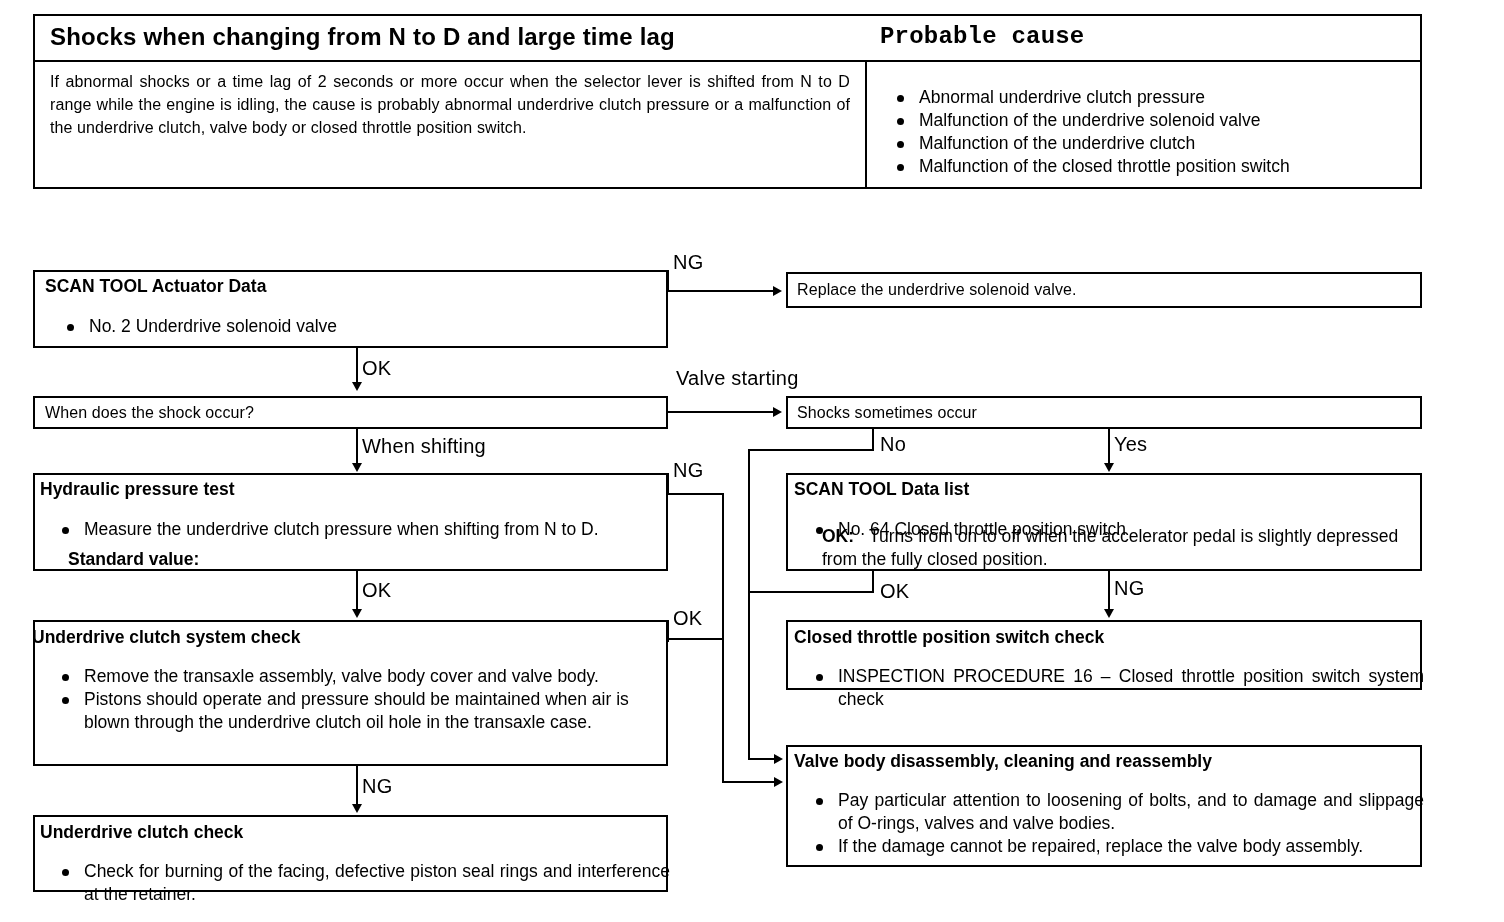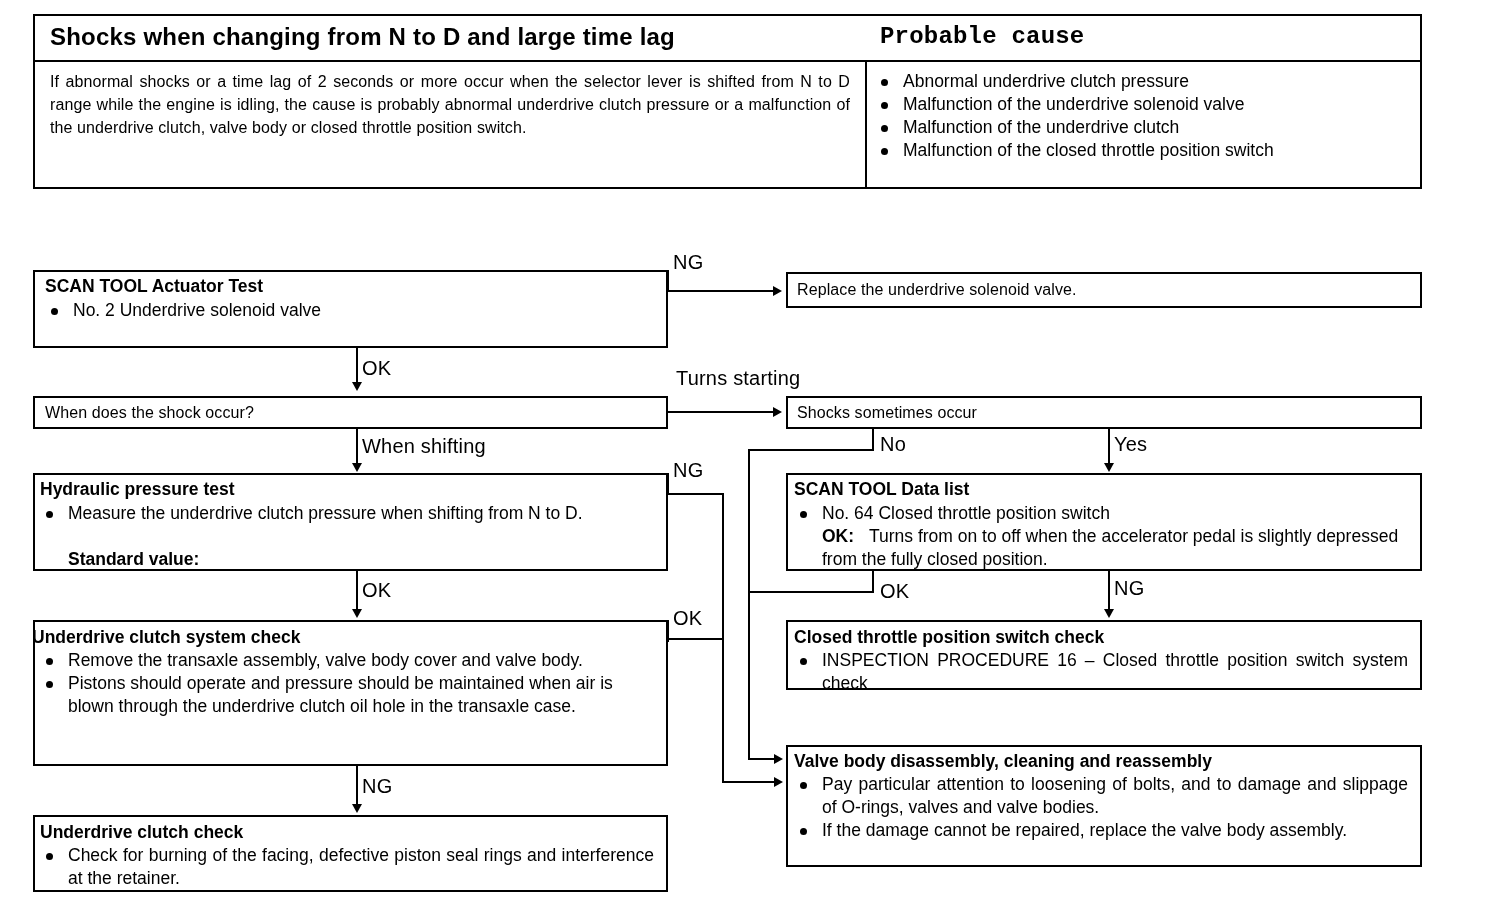--- a/index.html
+++ b/index.html
@@ -73,21 +73,21 @@
   .ttl{
     font-size:17.5px;
     font-weight:bold;
     line-height:23px;
   }
   .just{text-align:justify;text-justify:inter-word;}
 
   
   ul.bl{
     list-style:none;
-    margin:0;
+    margin:16px;
     padding:0;
   }
   ul.bl > li{
     position:relative;
     padding-left:28px;
     margin:0;
     font-size:17.5px;
     line-height:23px;
   }
   ul.bl > li::before{
@@ -124,21 +124,21 @@
   <div class="body-txt just" style="left:50px;top:70px;width:800px;">If abnormal shocks or a time lag of 2 seconds or more occur when the selector lever is shifted from N to D range while the engine is idling, the cause is probably abnormal underdrive clutch pressure or a malfunction of the underdrive clutch, valve body or closed throttle position switch.</div>
 
   <ul class="bl" style="position:absolute;left:875px;top:70px;width:540px;">
     <li>Abnormal underdrive clutch pressure</li>
     <li>Malfunction of the underdrive solenoid valve</li>
     <li>Malfunction of the underdrive clutch</li>
     <li>Malfunction of the closed throttle position switch</li>
   </ul>
 
   <div class="box" style="left:33px;top:270px;width:635px;height:78px;"></div>
-  <div class="ttl" style="position:absolute;left:45px;top:275px;">SCAN TOOL Actuator Test</div>
+  <div class="ttl" style="position:absolute;left:45px;top:275px;">SCAN TOOL Actuator Data</div>
   <ul class="bl" style="position:absolute;left:45px;top:299px;width:600px;">
     <li>No. 2 Underdrive solenoid valve</li>
   </ul>
 
   <div class="vline" style="left:667px;top:270px;height:22px;"></div>
   <div class="hline" style="left:667px;top:290px;width:106px;"></div>
   <div class="arr-r" style="left:773px;top:286px;"></div>
   <div class="lbl" style="left:673px;top:252px;">NG</div>
 
   <div class="box" style="left:786px;top:272px;width:636px;height:36px;"></div>
@@ -146,21 +146,21 @@
 
   <div class="vline" style="left:356px;top:348px;height:36px;"></div>
   <div class="arr-d" style="left:352px;top:382px;"></div>
   <div class="lbl" style="left:362px;top:358px;">OK</div>
 
   <div class="box" style="left:33px;top:396px;width:635px;height:33px;"></div>
   <div class="body-txt" style="left:45px;top:401px;">When does the shock occur?</div>
 
   <div class="hline" style="left:667px;top:411px;width:106px;"></div>
   <div class="arr-r" style="left:773px;top:407px;"></div>
-  <div class="lbl" style="left:676px;top:368px;">Turns starting</div>
+  <div class="lbl" style="left:676px;top:368px;">Valve starting</div>
 
   <div class="box" style="left:786px;top:396px;width:636px;height:33px;"></div>
   <div class="body-txt" style="left:797px;top:401px;">Shocks sometimes occur</div>
 
   <div class="vline" style="left:356px;top:429px;height:38px;"></div>
   <div class="arr-d" style="left:352px;top:463px;"></div>
   <div class="lbl" style="left:362px;top:436px;">When shifting</div>
 
   <div class="vline" style="left:872px;top:429px;height:22px;"></div>
   <div class="hline" style="left:748px;top:449px;width:126px;"></div>

